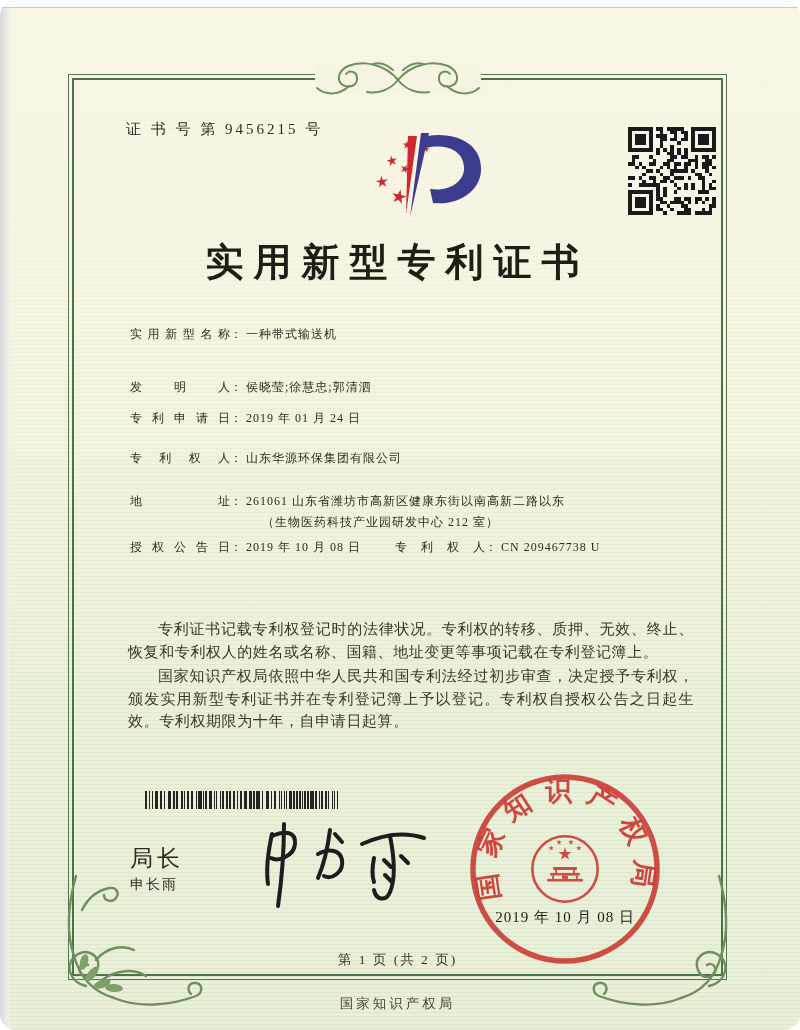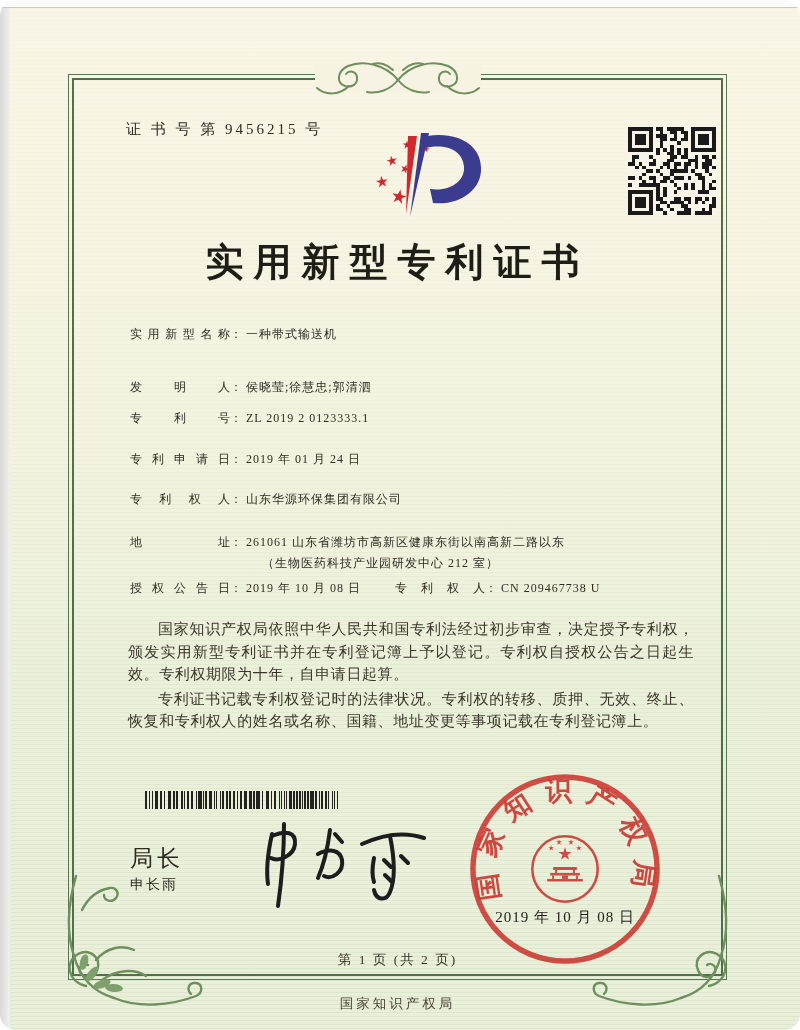--- a/index.html
+++ b/index.html
@@ -348,40 +348,37 @@
     <span class="title">实用新型专利证书</span>
   </div>
 
   <div class="abs fields">
     <div class="frow mb1">
       <span class="flabel">实用新型名称</span><span class="fcolon">：</span><span class="fvalue">一种带式输送机</span>
     </div>
     <div class="frow mb2">
       <span class="flabel">发明人</span><span class="fcolon">：</span><span class="fvalue">侯晓莹;徐慧忠;郭清泗</span>
     </div>
-    <div class="frow mb3">
-      <span class="flabel">专利号</span><span class="fcolon">：</span><span class="fvalue">ZL 2019 2 0123333.1</span>
-    </div>
     <div class="frow mb4">
       <span class="flabel">专利申请日</span><span class="fcolon">：</span><span class="fvalue">2019 年 01 月 24 日</span>
     </div>
     <div class="frow mb5">
       <span class="flabel">专利权人</span><span class="fcolon">：</span><span class="fvalue">山东华源环保集团有限公司</span>
     </div>
     <div class="frow mb6">
       <span class="flabel">地址</span><span class="fcolon">：</span><span class="fvalue addr-val"><span>261061 山东省潍坊市高新区健康东街以南高新二路以东</span><br><span class="addr-line2">（生物医药科技产业园研发中心 212 室）</span></span>
     </div>
     <div class="frow">
       <span><span class="flabel">授权公告日</span><span class="fcolon">：</span><span class="fvalue">2019 年 10 月 08 日</span></span><span class="g2"><span class="flabel">专利权人</span><span class="fcolon">：</span><span class="fvalue">CN 209467738 U</span></span>
     </div>
   </div>
 
   <div class="abs paras">
+    <p>专利证书记载专利权登记时的法律状况。专利权的转移、质押、无效、终止、恢复和专利权人的姓名或名称、国籍、地址变更等事项记载在专利登记簿上。</p>
     <p>国家知识产权局依照中华人民共和国专利法经过初步审查，决定授予专利权，颁发实用新型专利证书并在专利登记簿上予以登记。专利权自授权公告之日起生效。专利权期限为十年，自申请日起算。</p>
-    <p>专利证书记载专利权登记时的法律状况。专利权的转移、质押、无效、终止、恢复和专利权人的姓名或名称、国籍、地址变更等事项记载在专利登记簿上。</p>
   </div>
 
   <svg class="abs barcode" id="barcode-svg" viewBox="0 0 196 18" preserveAspectRatio="none" shape-rendering="crispEdges">
       <rect x="0" y="0" width="2.2" height="18" fill="#25231f"></rect>
       <rect x="3.5" y="0" width="1.2" height="18" fill="#25231f"></rect>
       <rect x="7.1" y="0" width="1.2" height="18" fill="#25231f"></rect>
       <rect x="9.6" y="0" width="3.4" height="18" fill="#25231f"></rect>
       <rect x="15.399999999999999" y="0" width="1.2" height="18" fill="#25231f"></rect>
       <rect x="19" y="0" width="1.2" height="18" fill="#25231f"></rect>
       <rect x="22.6" y="0" width="3.4" height="18" fill="#25231f"></rect>

